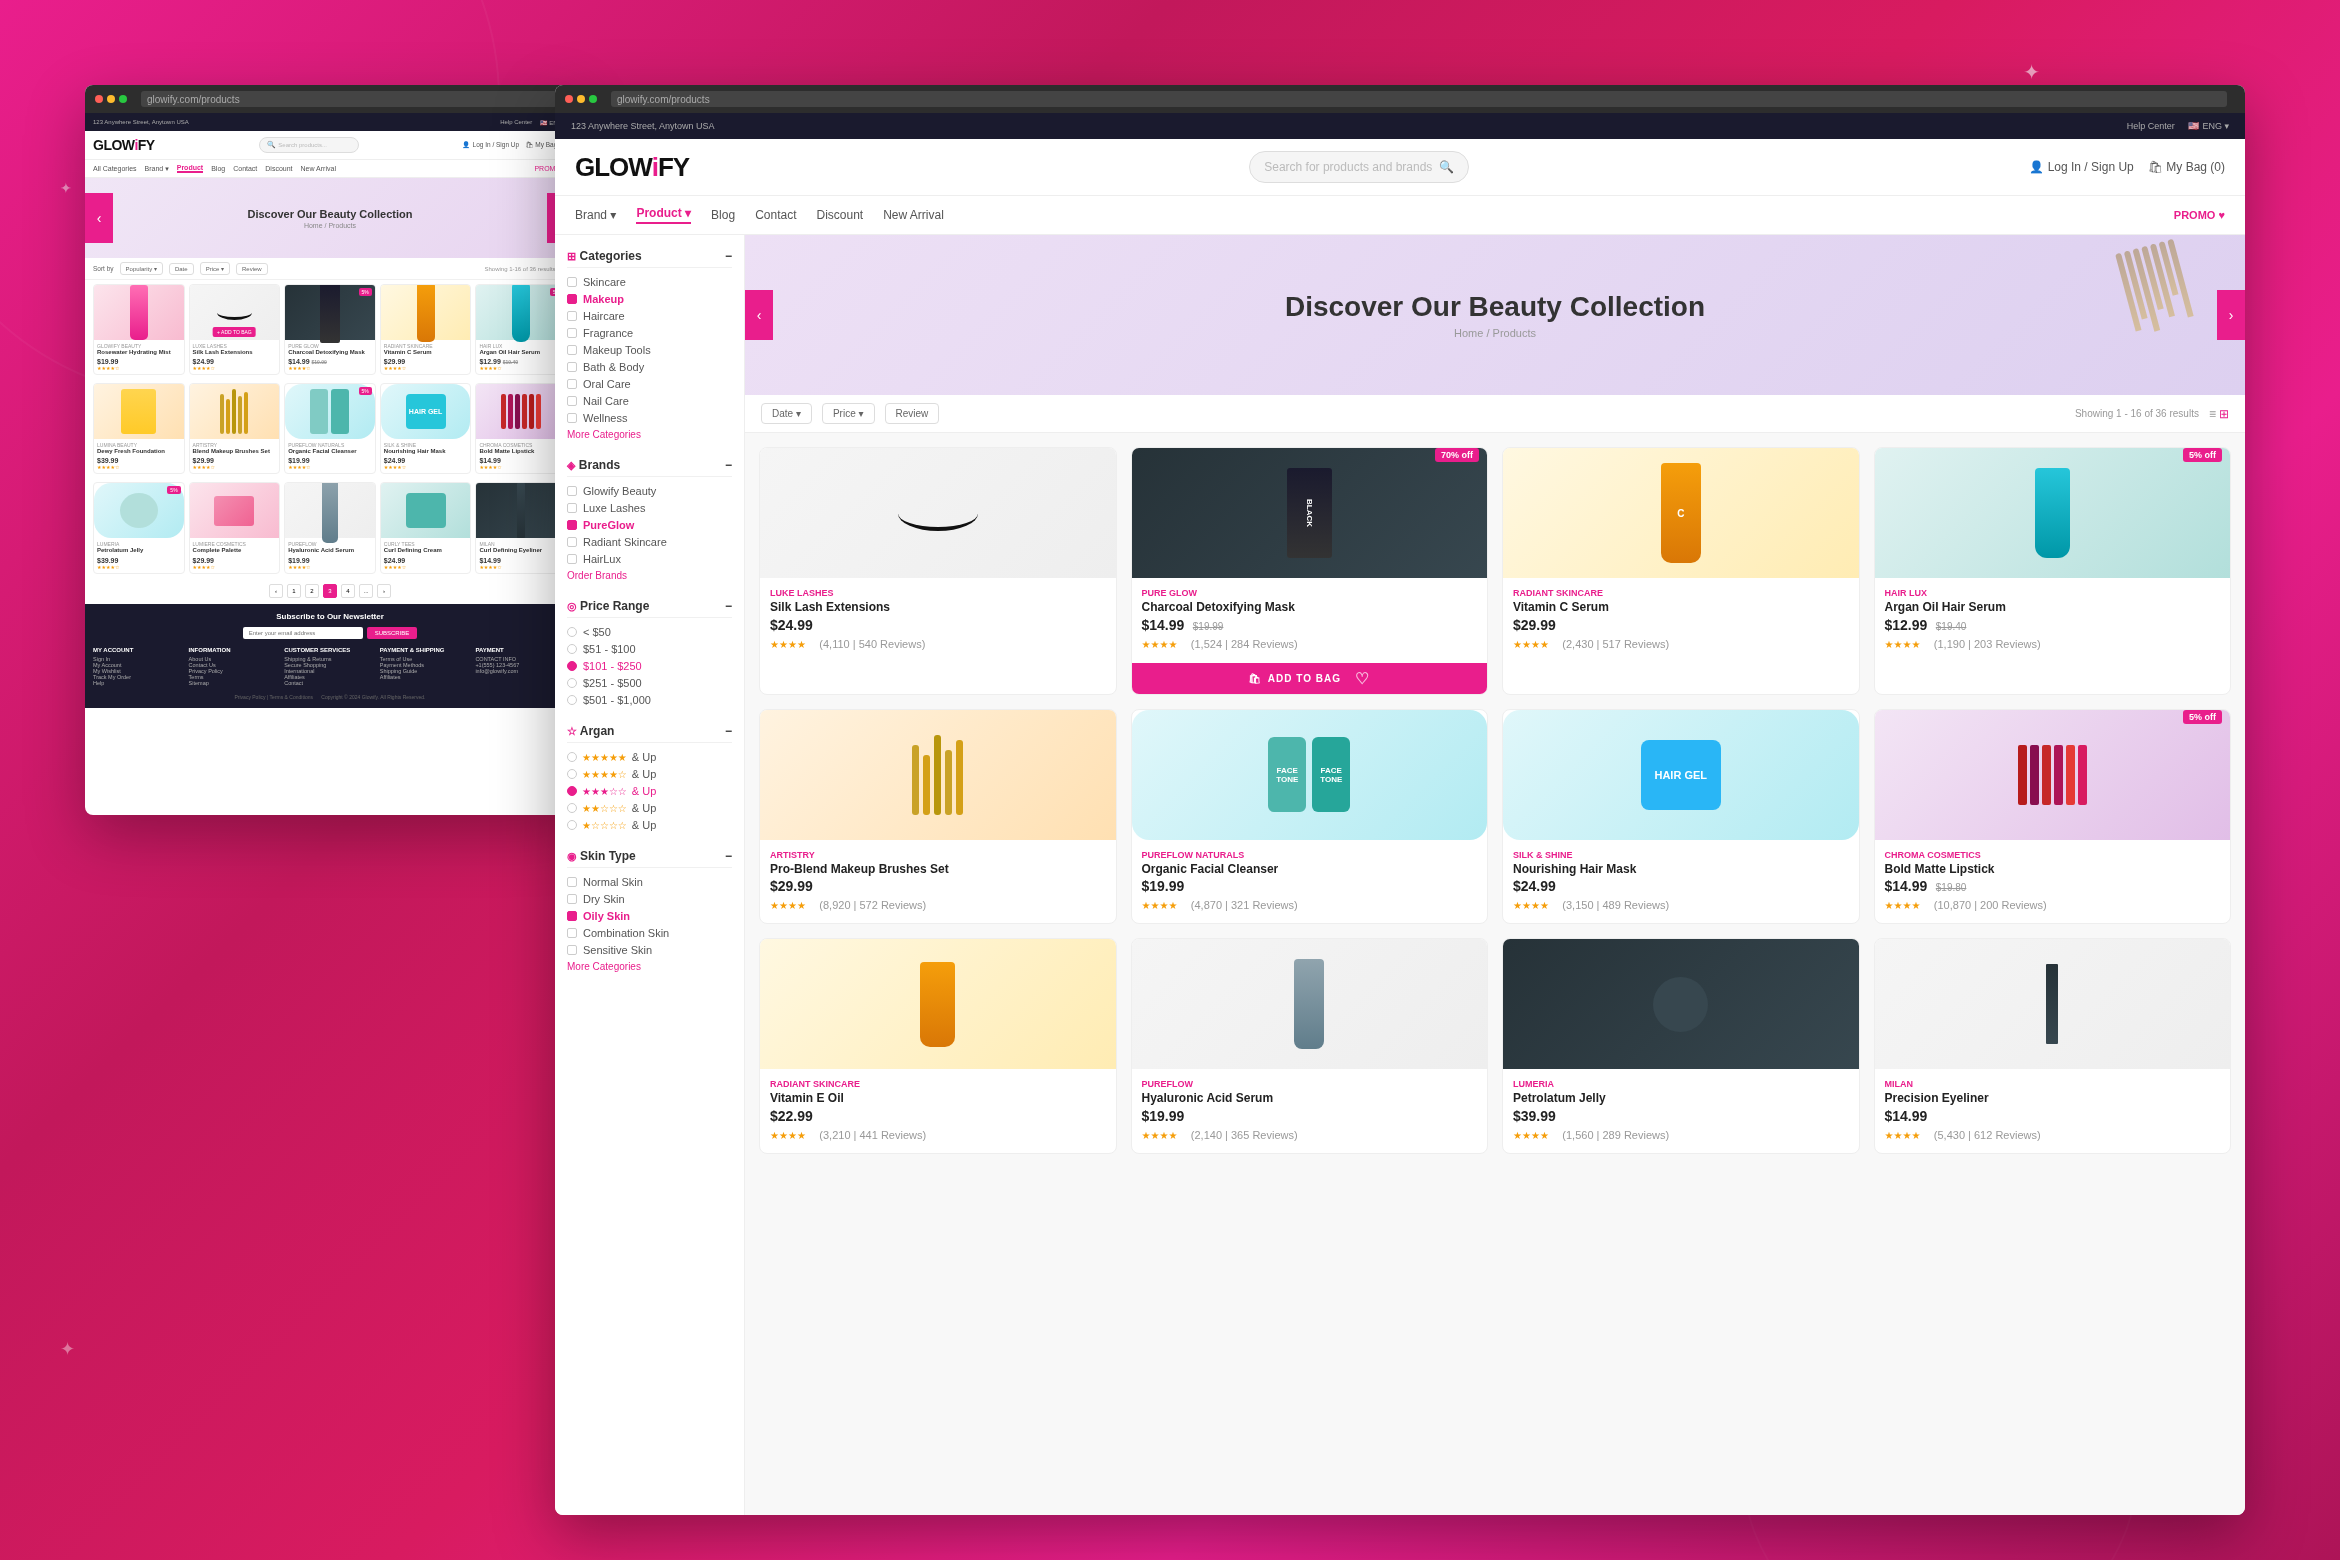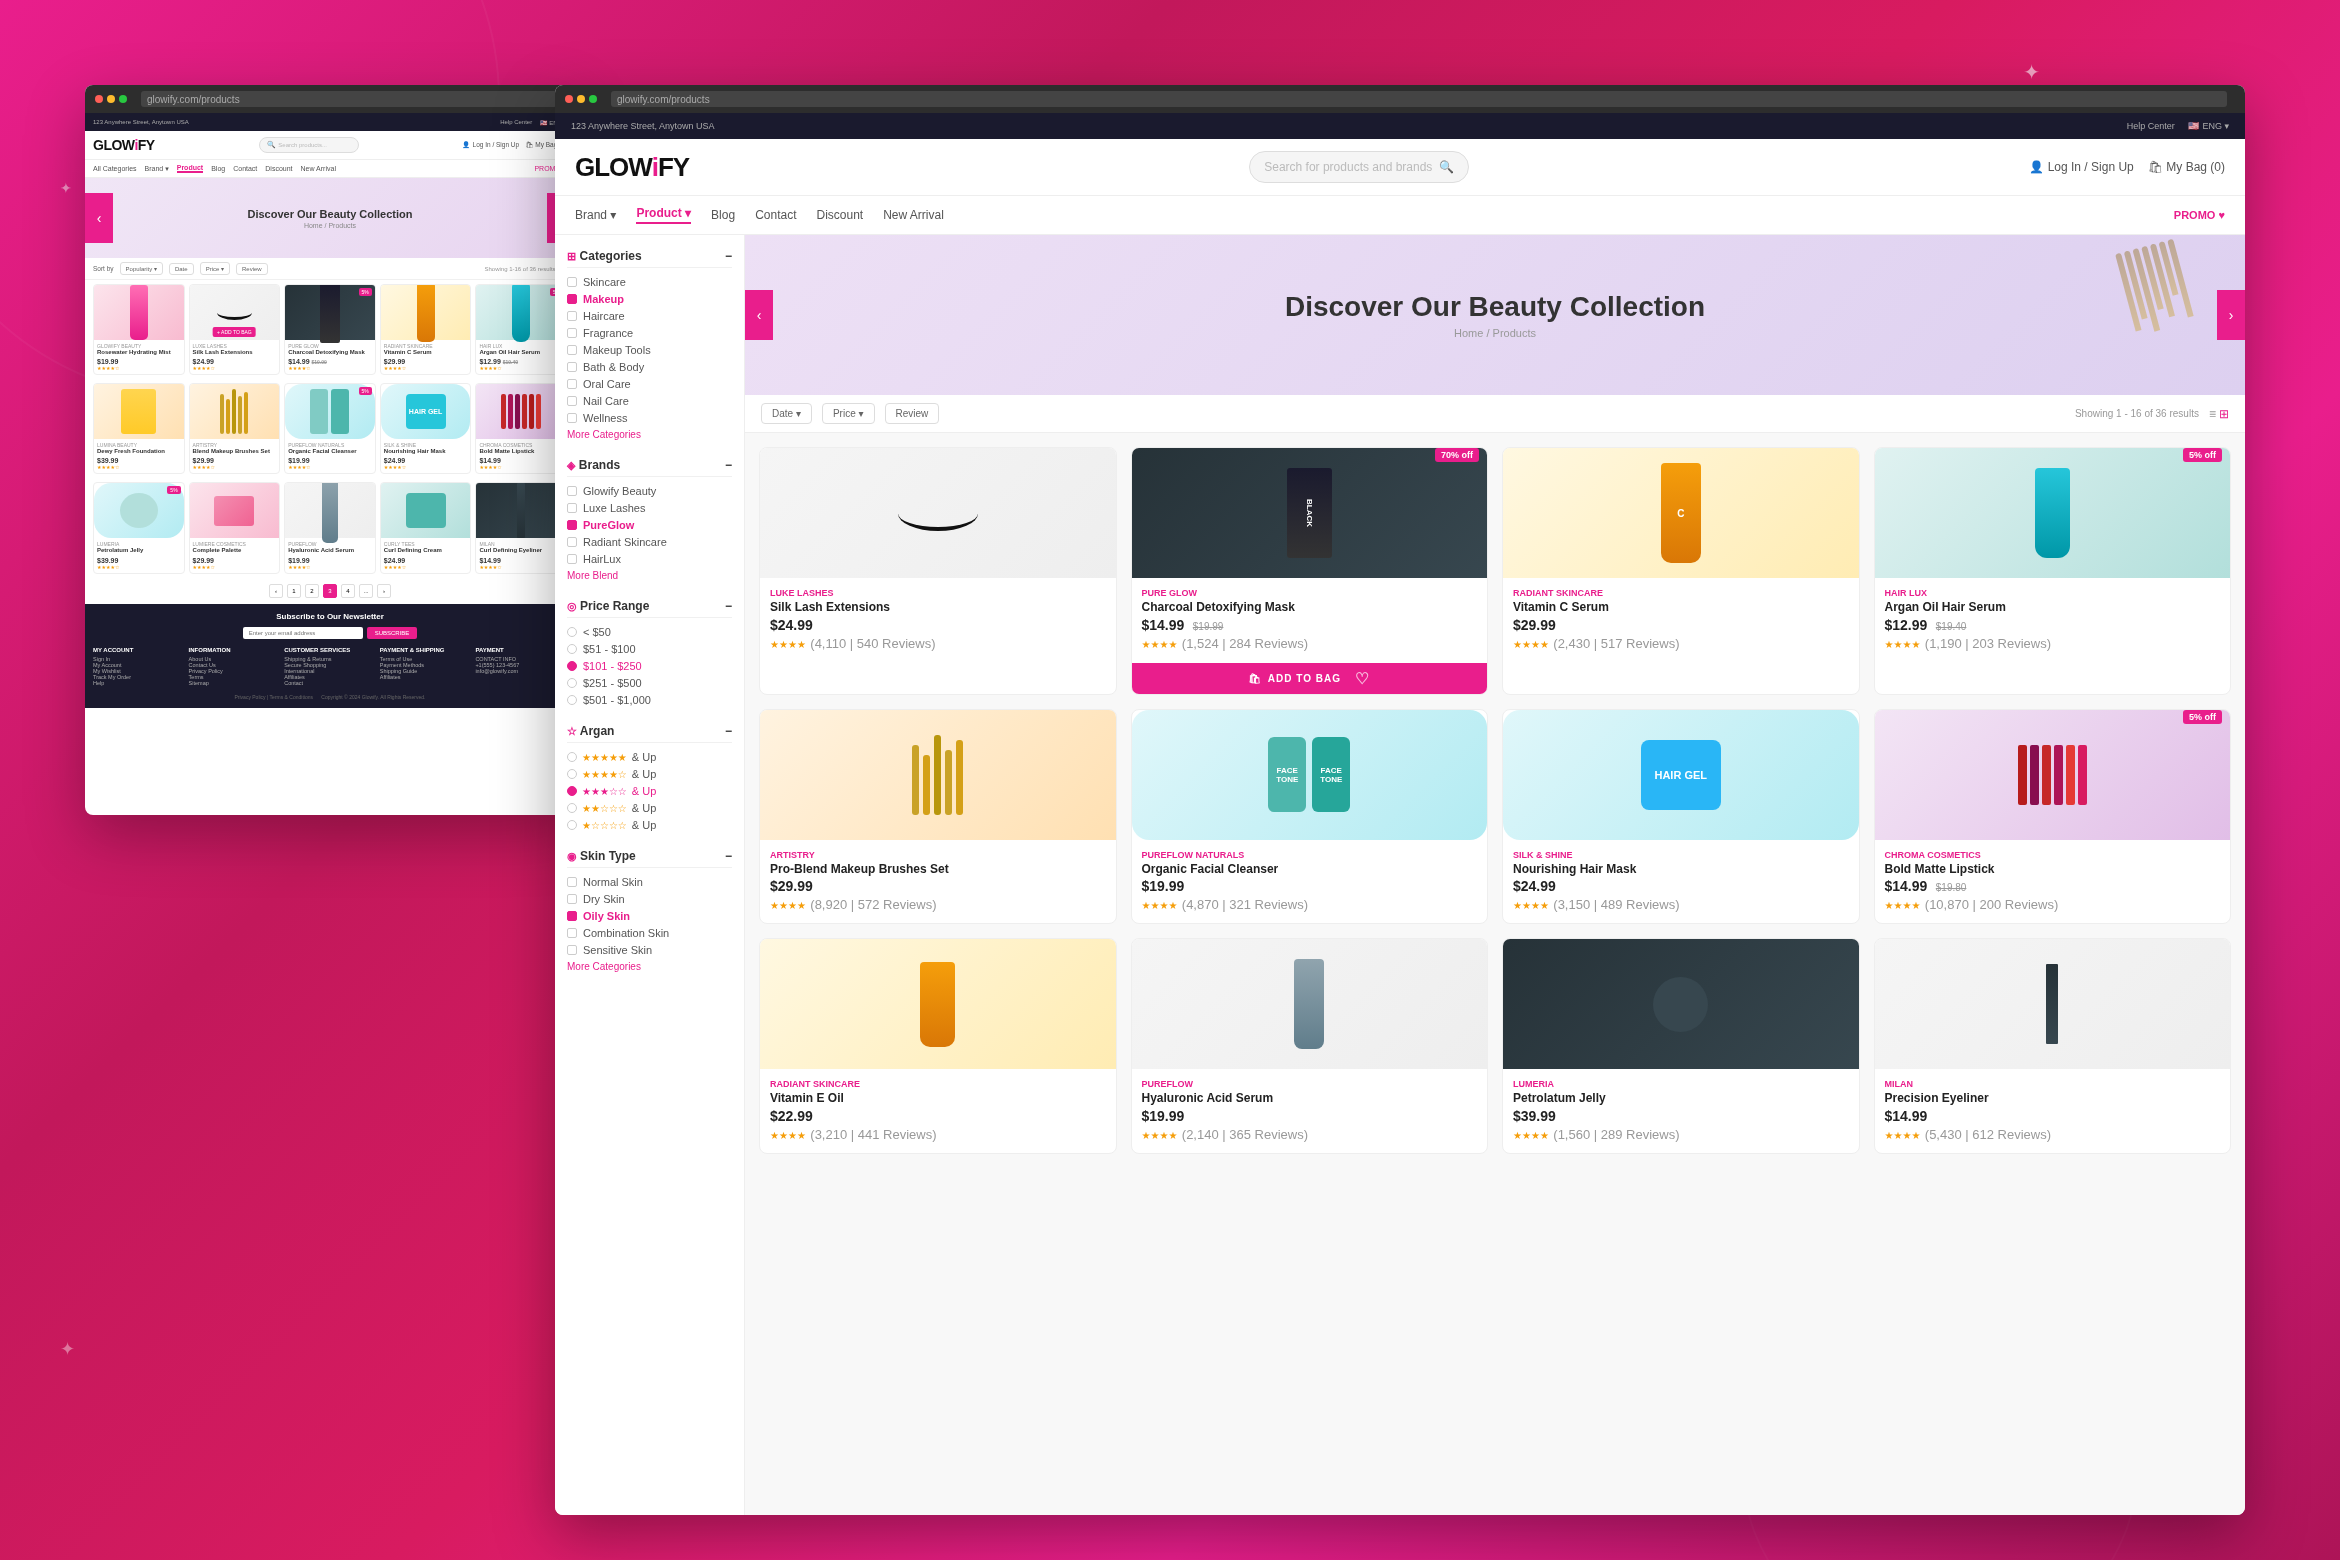--- a/index.html
+++ b/index.html
@@ -464,21 +464,21 @@
       padding: 2px 6px;
       border-radius: 3px;
       font-weight: 600;
     }
     .product-info { padding: 10px; }
     .product-brand { font-size: 9px; color: #e91e8c; font-weight: 600; text-transform: uppercase; }
     .product-name { font-size: 12px; font-weight: 600; color: #222; margin-top: 2px; line-height: 1.3; }
     .product-price { font-size: 14px; font-weight: 700; color: #222; margin-top: 4px; }
     .product-price-old { font-size: 10px; color: #999; text-decoration: line-through; margin-left: 4px; }
     .product-stars { color: #f59e0b; font-size: 10px; margin-top: 3px; }
-    .product-reviews { font-size: 13px; color: #999; margin-left: 0; }
+    .product-reviews { font-size: 11px; color: #999; margin-left: 9px; }
 
     
     .add-to-bag-overlay {
       position: absolute;
       bottom: 0;
       left: 0;
       right: 0;
       background: #e91e8c;
       color: white;
       font-size: 10px;
@@ -992,21 +992,21 @@
           <span>PureGlow</span>
         </div>
         <div class="sidebar-item">
           <div class="sidebar-checkbox"></div>
           <span>Radiant Skincare</span>
         </div>
         <div class="sidebar-item">
           <div class="sidebar-checkbox"></div>
           <span>HairLux</span>
         </div>
-        <div class="more-link">More Blend</div>
+        <div class="more-link">Order Brands</div>
       </div>
 
       <div class="sidebar-section">
         <div class="sidebar-section-header">
           <span>
             <span class="sidebar-icon">◎</span>
             <span> Price Range</span>
           </span>
           <span>−</span>
         </div>

